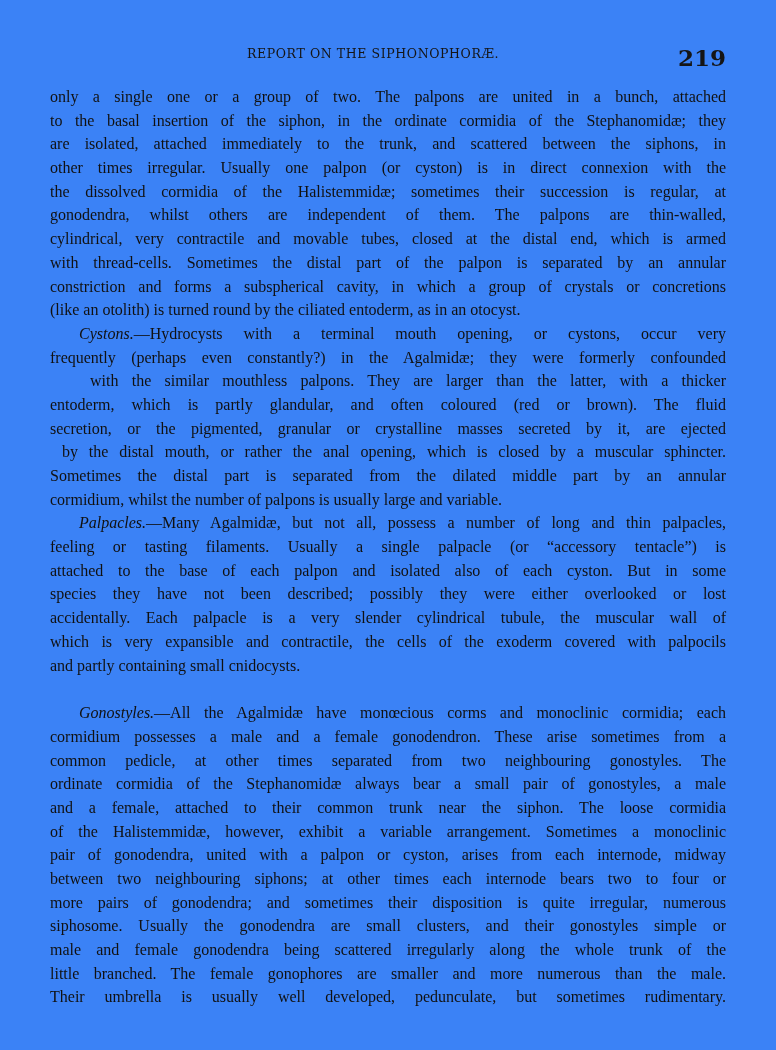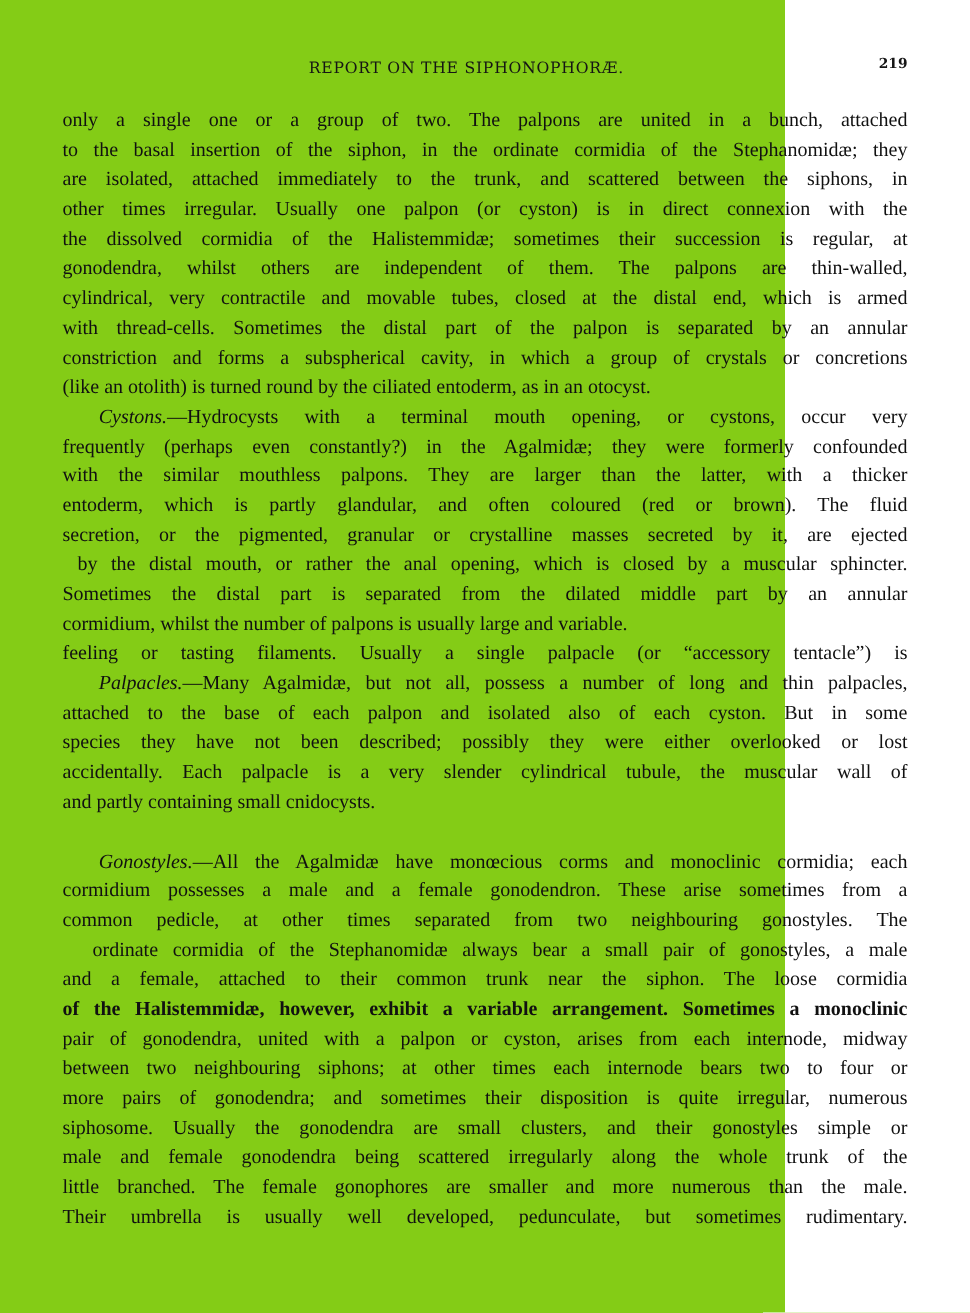--- a/index.html
+++ b/index.html
@@ -1,29 +1,29 @@
 <!DOCTYPE html>
 <html><head>
 <meta charset="utf-8">
 <style>
   html, body { margin: 0; padding: 0; background: #ffffff; }
   body { width: 776px; height: 1050px; position: relative; overflow: hidden; }
-  .page { position: absolute; left: 0; top: 0; width: 628px; height: 1050px; background: #84cc16; }
+  .page { position: absolute; left: 0; top: 0; width: 776px; height: 1050px; background: #3b82f6; }
   .running-head {
     position: absolute; top: 44px; left: 50px; width: 676px; height: 22px;
     font-family: "DejaVu Serif", "Liberation Serif", serif;
     color: #151515;
   }
   .running-title {
     position: absolute; left: 197px; top: 2px;
     font-size: 12.5px; letter-spacing: 0.6px; font-weight: normal;
   }
   .page-number {
     position: absolute; right: 0; top: 0;
-    font-size: 11px; font-weight: bold;
+    font-size: 23px; font-weight: bold;
   }
   .body-text {
     position: absolute; left: 50px; top: 85px; width: 676px;
     font-family: "Liberation Serif", "DejaVu Serif", serif;
     font-size: 16px; color: #111111;
   }
   .line {
     display: block; height: 23.7px; line-height: 23.7px;
     text-align: justify; text-align-last: justify; white-space: nowrap;
     overflow: visible;
@@ -53,44 +53,45 @@
       <span class="line" style="white-space: normal; text-align-last: justify;">gonodendra, whilst others are independent of them. The palpons are thin-walled,</span>
       <span class="line" style="white-space: normal; text-align-last: justify;">cylindrical, very contractile and movable tubes, closed at the distal end, which is armed</span>
       <span class="line" style="white-space: normal; text-align-last: justify;">with thread-cells. Sometimes the distal part of the palpon is separated by an annular</span>
       <span class="line" style="white-space: normal; text-align-last: justify;">constriction and forms a subspherical cavity, in which a group of crystals or concretions</span>
       <span class="line last">(like an otolith) is turned round by the ciliated entoderm, as in an otocyst.</span>
     </div>
 
     <div>
       <span class="line indent" style="white-space: normal; text-align-last: justify;"><span class="lead">Cystons.</span><span>—Hydrocysts with a terminal mouth opening, or cystons, occur very</span></span>
       <span class="line" style="white-space: normal; text-align-last: justify;">frequently (perhaps even constantly?) in the Agalmidæ; they were formerly confounded</span>
-      <span class="line" style="white-space: normal; text-align-last: justify;">with the similar mouthless palpons. They are larger than the latter, with a thicker</span>
+      <span class="line" style="white-space: normal; text-align-last: justify; margin-left: 40px;">with the similar mouthless palpons. They are larger than the latter, with a thicker</span>
       <span class="line" style="white-space: normal; text-align-last: justify;">entoderm, which is partly glandular, and often coloured (red or brown). The fluid</span>
       <span class="line" style="white-space: normal; text-align-last: justify;">secretion, or the pigmented, granular or crystalline masses secreted by it, are ejected</span>
       <span class="line" style="white-space: normal; text-align-last: justify; margin-left: 12px;">by the distal mouth, or rather the anal opening, which is closed by a muscular sphincter.</span>
       <span class="line" style="white-space: normal; text-align-last: justify;">Sometimes the distal part is separated from the dilated middle part by an annular</span>
       <span class="line last">cormidium, whilst the number of palpons is usually large and variable.</span>
     </div>
 
     <div>
+      <span class="line indent" style="white-space: normal; text-align-last: justify;"><span class="lead">Palpacles.</span><span>—Many Agalmidæ, but not all, possess a number of long and thin palpacles,</span></span>
       <span class="line" style="white-space: normal; text-align-last: justify;">feeling or tasting filaments. Usually a single palpacle (or “accessory tentacle”) is</span>
-      <span class="line indent" style="white-space: normal; text-align-last: justify;"><span class="lead">Palpacles.</span><span>—Many Agalmidæ, but not all, possess a number of long and thin palpacles,</span></span>
       <span class="line" style="white-space: normal; text-align-last: justify;">attached to the base of each palpon and isolated also of each cyston. But in some</span>
       <span class="line" style="white-space: normal; text-align-last: justify;">species they have not been described; possibly they were either overlooked or lost</span>
       <span class="line" style="white-space: normal; text-align-last: justify;">accidentally. Each palpacle is a very slender cylindrical tubule, the muscular wall of</span>
+      <span class="line" style="white-space: normal; text-align-last: justify;">which is very expansible and contractile, the cells of the exoderm covered with palpocils</span>
       <span class="line last">and partly containing small cnidocysts.</span>
     </div>
 
     <div>
       <span class="line indent" style="white-space: normal; text-align-last: justify; margin-top: 24px;"><span class="lead">Gonostyles.</span><span>—All the Agalmidæ have monœcious corms and monoclinic cormidia; each</span></span>
       <span class="line" style="white-space: normal; text-align-last: justify;">cormidium possesses a male and a female gonodendron. These arise sometimes from a</span>
       <span class="line" style="white-space: normal; text-align-last: justify;">common pedicle, at other times separated from two neighbouring gonostyles. The</span>
-      <span class="line" style="white-space: normal; text-align-last: justify; margin-left: 24px;">ordinate cormidia of the Stephanomidæ always bear a small pair of gonostyles, a male</span>
+      <span class="line" style="white-space: normal; text-align-last: justify;">ordinate cormidia of the Stephanomidæ always bear a small pair of gonostyles, a male</span>
       <span class="line" style="white-space: normal; text-align-last: justify;">and a female, attached to their common trunk near the siphon. The loose cormidia</span>
-      <span class="line" style="white-space: normal; text-align-last: justify; font-weight: bold;">of the Halistemmidæ, however, exhibit a variable arrangement. Sometimes a monoclinic</span>
+      <span class="line" style="white-space: normal; text-align-last: justify;">of the Halistemmidæ, however, exhibit a variable arrangement. Sometimes a monoclinic</span>
       <span class="line" style="white-space: normal; text-align-last: justify;">pair of gonodendra, united with a palpon or cyston, arises from each internode, midway</span>
       <span class="line" style="white-space: normal; text-align-last: justify;">between two neighbouring siphons; at other times each internode bears two to four or</span>
       <span class="line" style="white-space: normal; text-align-last: justify;">more pairs of gonodendra; and sometimes their disposition is quite irregular, numerous</span>
       <span class="line" style="white-space: normal; text-align-last: justify;">siphosome. Usually the gonodendra are small clusters, and their gonostyles simple or</span>
       <span class="line" style="white-space: normal; text-align-last: justify;">male and female gonodendra being scattered irregularly along the whole trunk of the</span>
       <span class="line" style="white-space: normal; text-align-last: justify;">little branched. The female gonophores are smaller and more numerous than the male.</span>
       <span class="line" style="white-space: normal; text-align-last: justify;">Their umbrella is usually well developed, pedunculate, but sometimes rudimentary.</span>
     </div>
 
   </div>

